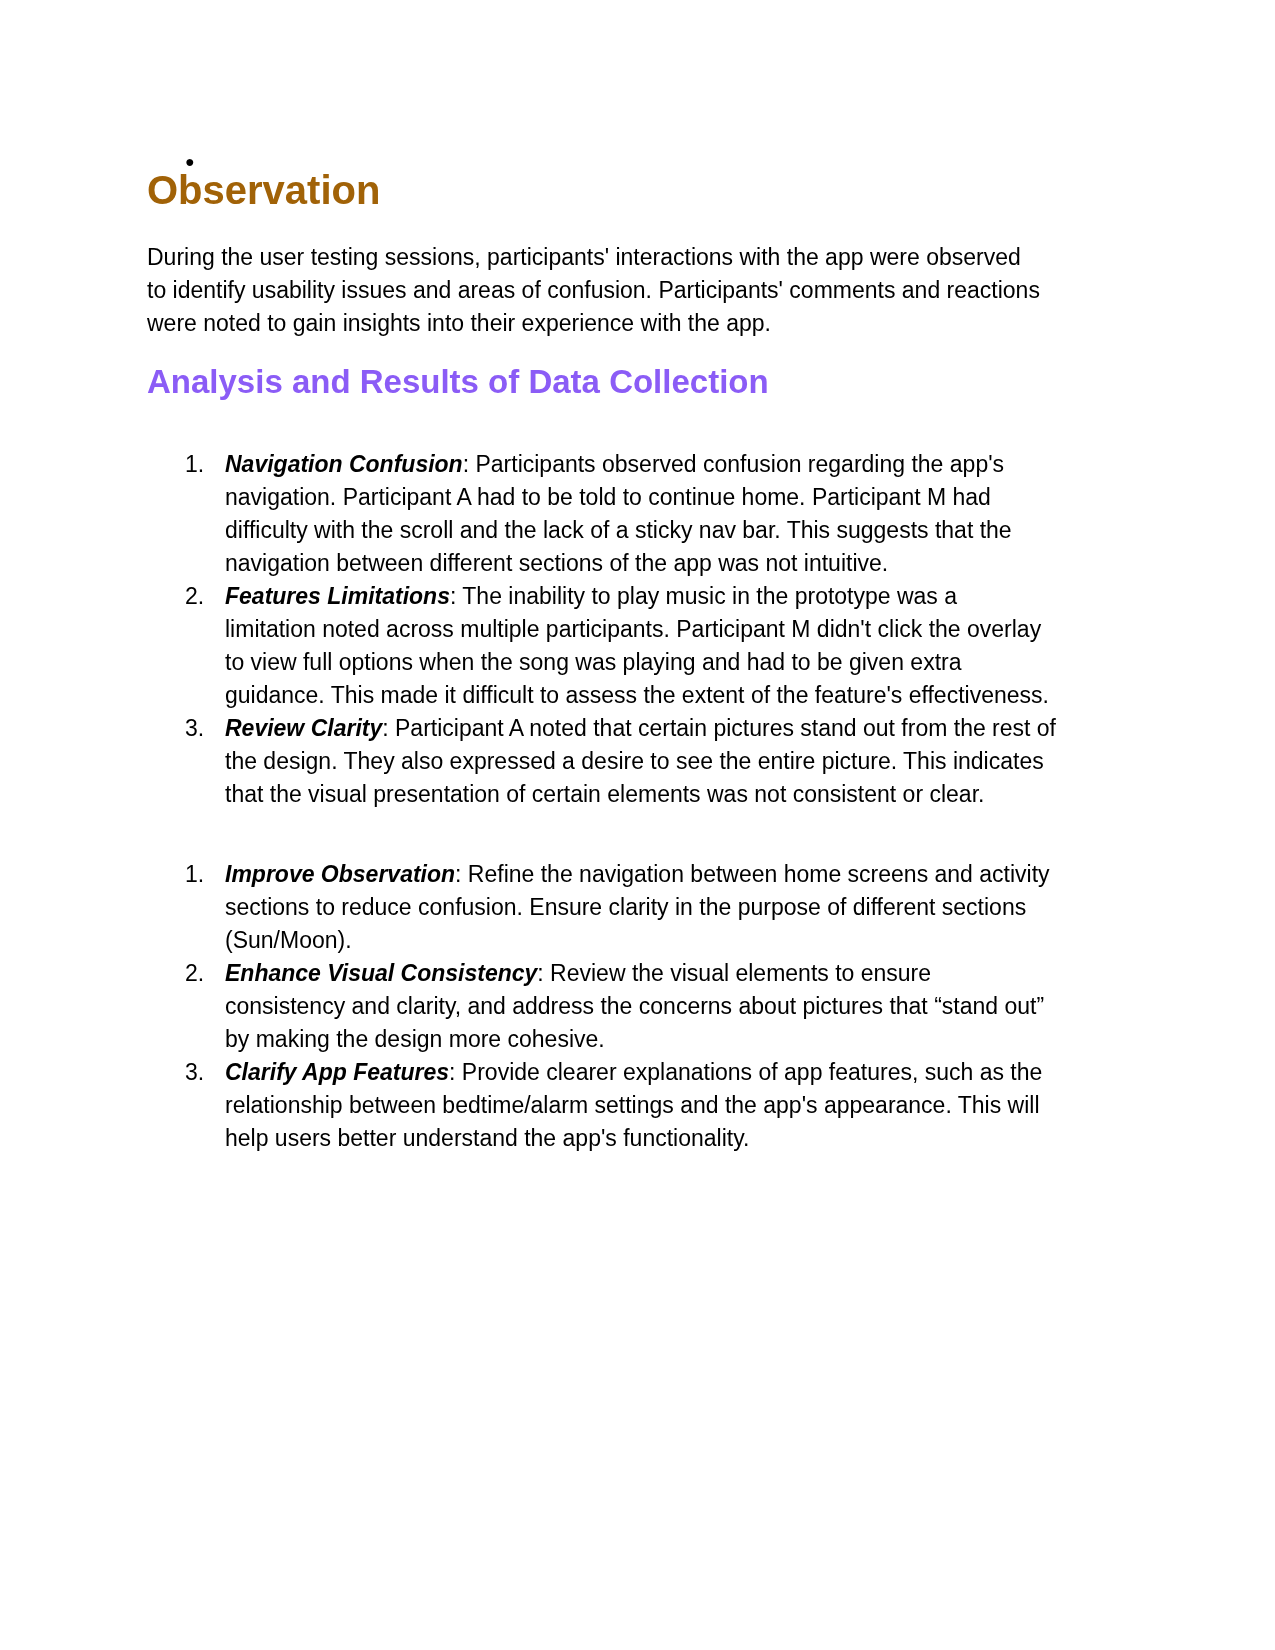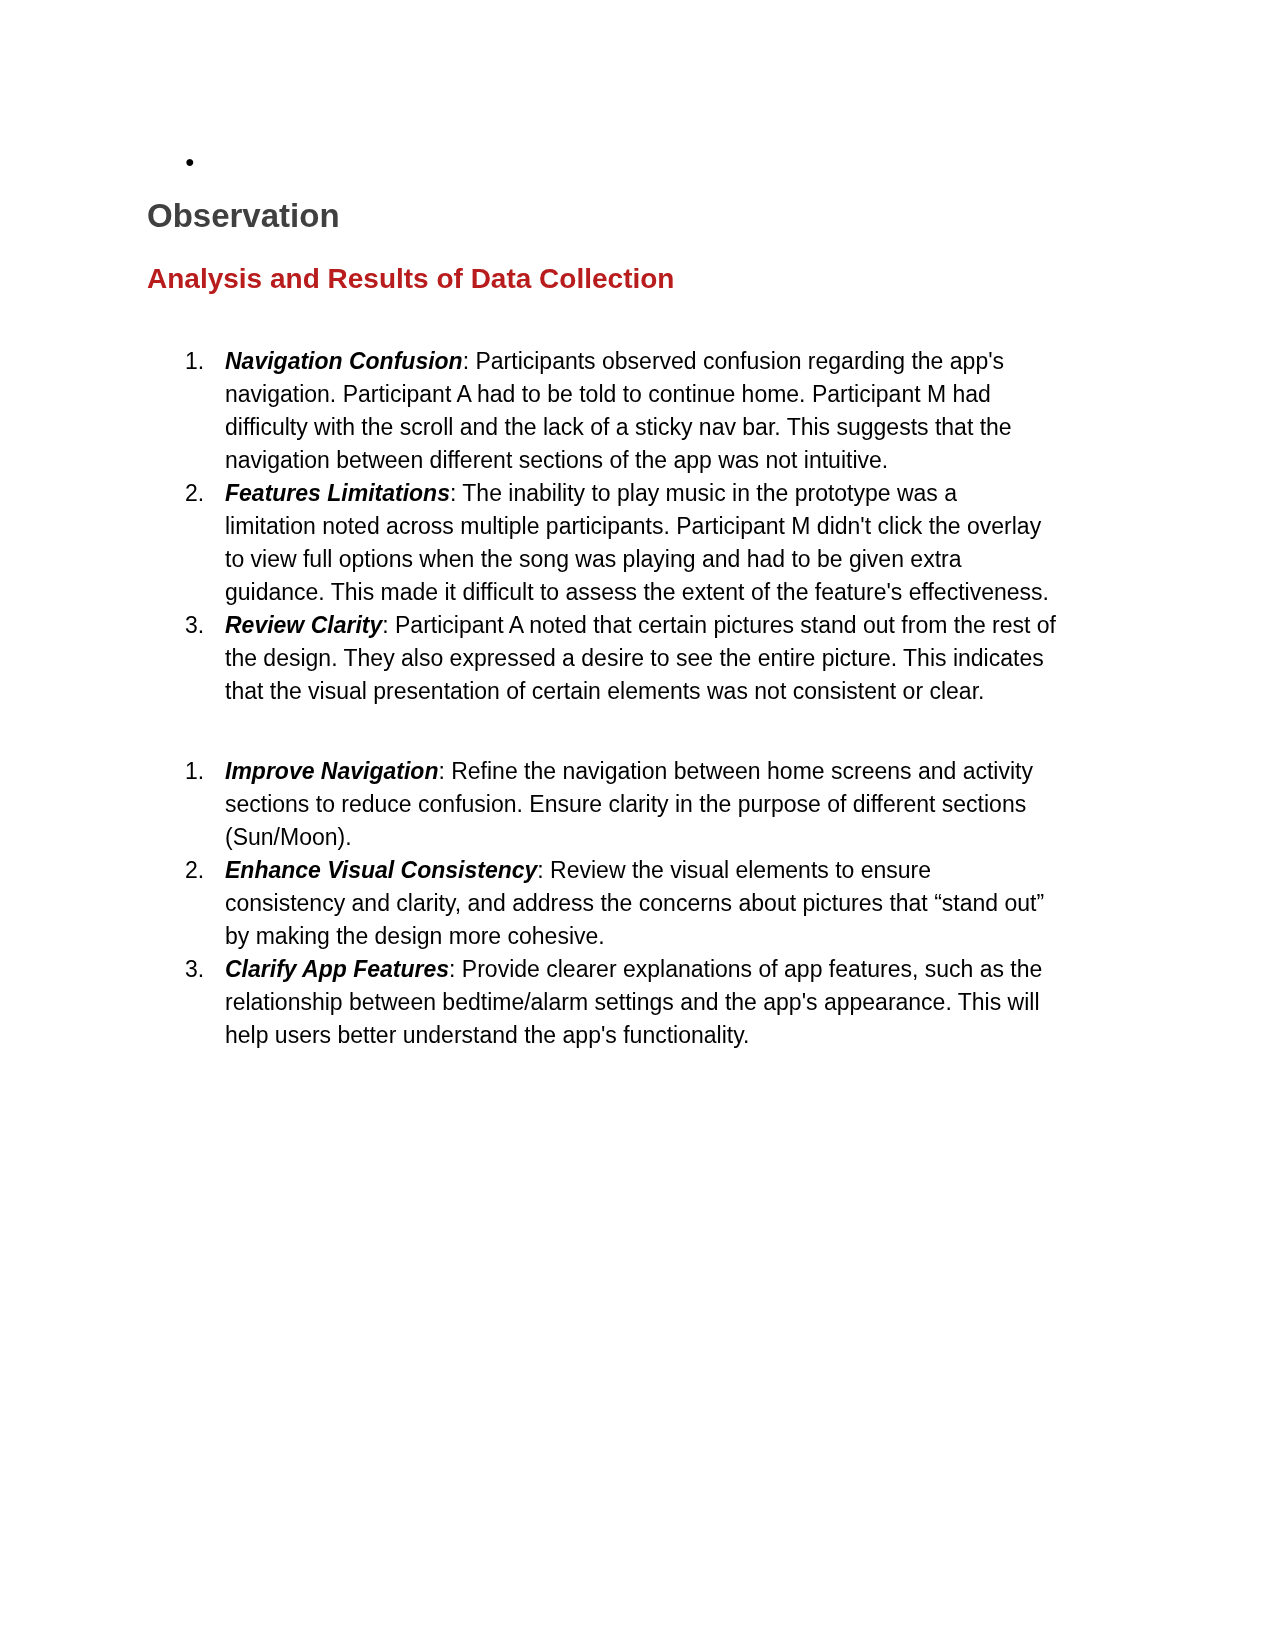--- a/index.html
+++ b/index.html
@@ -35,31 +35,31 @@
   .marker {
     position: absolute;
     left: 38px;
     top: 0;
     line-height: 33px;
   }
   .bullet-item .marker {
     font-size: 16px;
   }
   .doc-h2 {
-    margin: 50px 0 0 0;
-    font-size: 33px;
+    margin: 24px 0 0 0;
+    font-size: 40px;
     line-height: 42px;
     font-weight: bold;
-    color: #404040;
+    color: #a16207;
   }
   .doc-h3 {
-    font-size: 28px;
+    font-size: 33px;
     line-height: 34px;
     font-weight: bold;
-    color: #b91c1c;
+    color: #8b5cf6;
     margin: 0;
   }
   .observation-paragraph {
     margin: 30px 0 0 0;
   }
   .h3-analysis {
     margin-top: 25px;
   }
   .list-analysis {
     margin-top: 49px;
@@ -79,20 +79,23 @@
 <body>
 
 <div class="page">
 
   <div class="body-text bullet-item">
     <span class="marker">●</span>
   </div>
 
   <div class="doc-h2">Observation</div>
 
+  <div class="body-text observation-paragraph pre">During the user testing sessions, participants' interactions with the app were observed
+to identify usability issues and areas of confusion. Participants' comments and reactions
+were noted to gain insights into their experience with the app.</div>
 
   <div class="doc-h3 h3-analysis">Analysis and Results of Data Collection</div>
 
   <div class="list-analysis">
 
     <div class="body-text num-item">
       <span class="marker">1.</span><span class="item-title">Navigation Confusion</span><span class="pre">: Participants observed confusion regarding the app's
 navigation. Participant A had to be told to continue home. Participant M had
 difficulty with the scroll and the lack of a sticky nav bar. This suggests that the
 navigation between different sections of the app was not intuitive.</span>
@@ -110,21 +113,21 @@
 the design. They also expressed a desire to see the entire picture. This indicates
 that the visual presentation of certain elements was not consistent or clear.</span>
     </div>
 
   </div>
 
 
   <div class="list-recommendations">
 
     <div class="body-text num-item">
-      <span class="marker">1.</span><span class="item-title">Improve Navigation</span><span class="pre">: Refine the navigation between home screens and activity
+      <span class="marker">1.</span><span class="item-title">Improve Observation</span><span class="pre">: Refine the navigation between home screens and activity
 sections to reduce confusion. Ensure clarity in the purpose of different sections
 (Sun/Moon).</span>
     </div>
 
     <div class="body-text num-item">
       <span class="marker">2.</span><span class="item-title">Enhance Visual Consistency</span><span class="pre">: Review the visual elements to ensure
 consistency and clarity, and address the concerns about pictures that “stand out”
 by making the design more cohesive.</span>
     </div>
 

